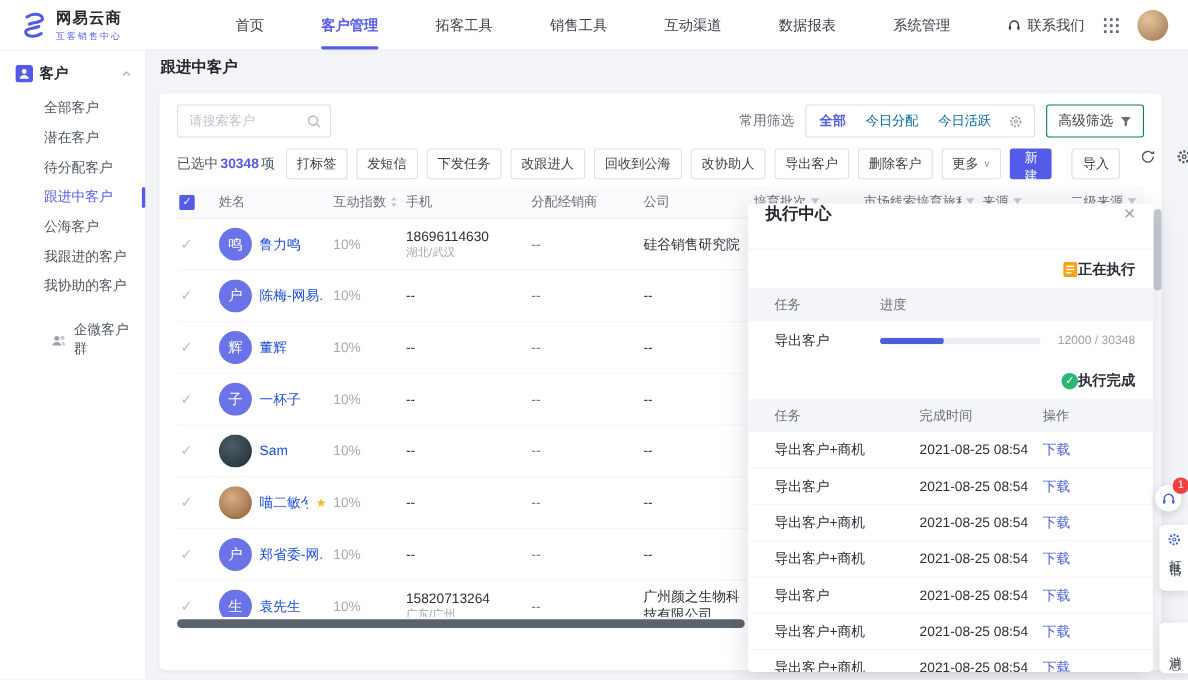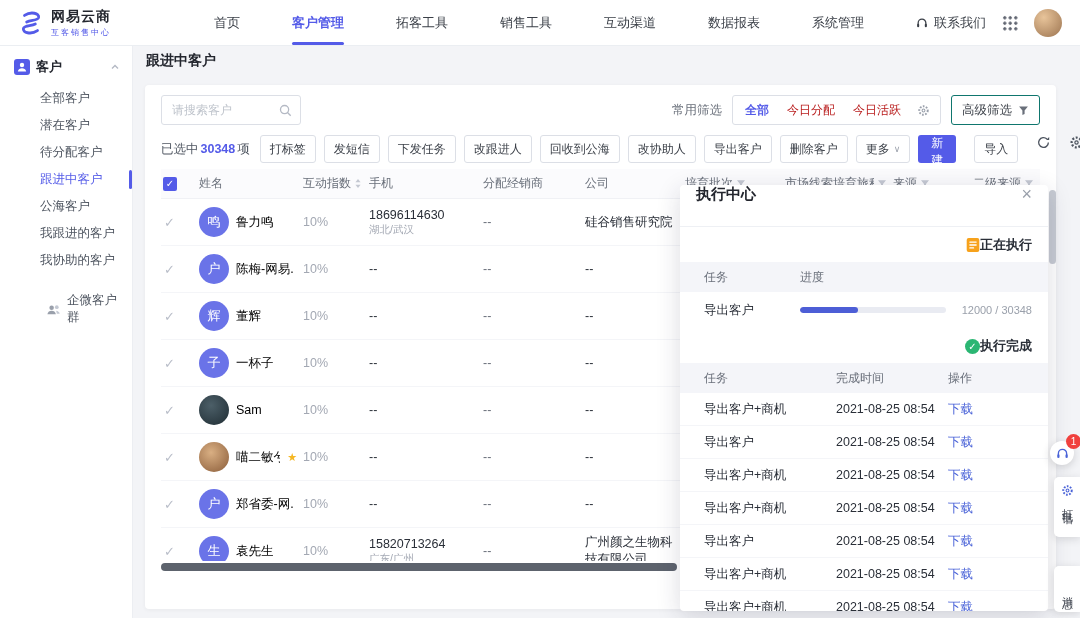--- a/index.html
+++ b/index.html
@@ -39,21 +39,21 @@
           box-shadow:0 1px 4px rgba(31,35,41,.05); z-index:10; }
 
   
   .filter-row { position:absolute; left:16px; right:16px; top:10px; height:30px; display:flex; align-items:center; }
   .search-box { width:140px; height:30px; border:1px solid #dcdfe6; border-radius:3px; display:flex; align-items:center; padding:0 8px 0 10px; gap:6px; background:#fff; }
   .search-input { border:none; outline:none; flex:1; min-width:0; font-size:12px; color:#3a3f47; font-family:inherit; }
   .search-input::placeholder { color:#bfc4cc; }
   .filter-right { margin-left:auto; display:flex; align-items:center; gap:10px; }
   .flabel { font-size:12.5px; color:#696f7a; }
   .ftabs { display:flex; align-items:center; border:1px solid #dcdfe6; border-radius:3px; height:30px; padding:0 3px; background:#fff; }
-  .ftab { padding:0 9px; font-size:12px; color:#b91c1c; line-height:28px; cursor:pointer; white-space:nowrap; }
+  .ftab { padding:0 9px; font-size:12px; color:#0369a1; line-height:28px; cursor:pointer; white-space:nowrap; }
   .ftab.active { color:#545BE8; font-weight:700; }
   #ftab-gear { padding:0 7px; display:flex; cursor:pointer; }
   .adv-btn { display:flex; align-items:center; gap:6px; border:1px solid #0f766e; border-radius:3px; height:30px; padding:0 10px; font-size:12.5px; color:#3a3f47; cursor:pointer; background:#fff; white-space:nowrap; }
 
   
   .toolbar-row { position:absolute; left:16px; right:16px; top:50px; height:28px; display:flex; align-items:center; gap:8px; }
   .sel-info { font-size:12.5px; color:#4e5560; white-space:nowrap; margin-right:2px; }
   .sel-info b { color:#545BE8; font-weight:700; margin:0 2px; }
   #bulk-buttons { display:flex; gap:8px; }
   .tbtn { height:28px; padding:0 9px; font-size:12px; color:#3a3f47; background:#fff; border:1px solid #dcdfe6; border-radius:3px; cursor:pointer; white-space:nowrap; font-family:inherit; }
@@ -83,21 +83,21 @@
   .tbody { position:absolute; left:16px; right:16px; top:114px; height:362px; overflow:hidden; }
   .trow { display:flex; align-items:center; height:47px; border-bottom:1px solid #f4f5f8; cursor:pointer; }
   .td { flex:none; font-size:12.5px; color:#2a2f38; overflow:hidden; padding-right:6px; }
   .mut { color:#a3a8b3; }
   .mut2 { color:#696f7a; }
   .td.cell-name { display:flex; align-items:center; gap:7px; }
   .avatar { width:30px; height:30px; border-radius:50%; background:#6A73E8; color:#fff; font-size:13px;
             display:flex; align-items:center; justify-content:center; flex:none; }
   .avatar.photo-dark { background:radial-gradient(circle at 40% 35%, #4c5f68, #1f2c33); }
   .avatar.photo-warm { background:radial-gradient(circle at 40% 35%, #d9af83, #8a5c39); }
-  .nm { max-width:58px; overflow:hidden; white-space:nowrap; color:#000000; }
+  .nm { max-width:58px; overflow:hidden; white-space:nowrap; color:#1d4ed8; }
   .nm-badge { color:#f5b723; font-size:11px; flex:none; }
   .td.cell-phone { display:flex; flex-direction:column; justify-content:center; gap:1px; }
   .ph-main { font-size:12.5px; color:#2a2f38; }
   .ph-sub { font-size:10.5px; color:#a3a8b3; }
   .td.cell-company { white-space:normal; line-height:1.35; }
   .rowcheck { color:#b9bec9; font-size:13px; padding-left:3px; cursor:pointer; }
 
   .h-scroll { position:absolute; left:16px; top:478px; width:516px; height:8px; border-radius:4px; background:#5d636d; cursor:pointer; }
   .v-scroll { position:absolute; left:1049px; top:190px; width:7px; height:74px; border-radius:3.5px; background:#c7cbd3; z-index:15; cursor:pointer; }
 

